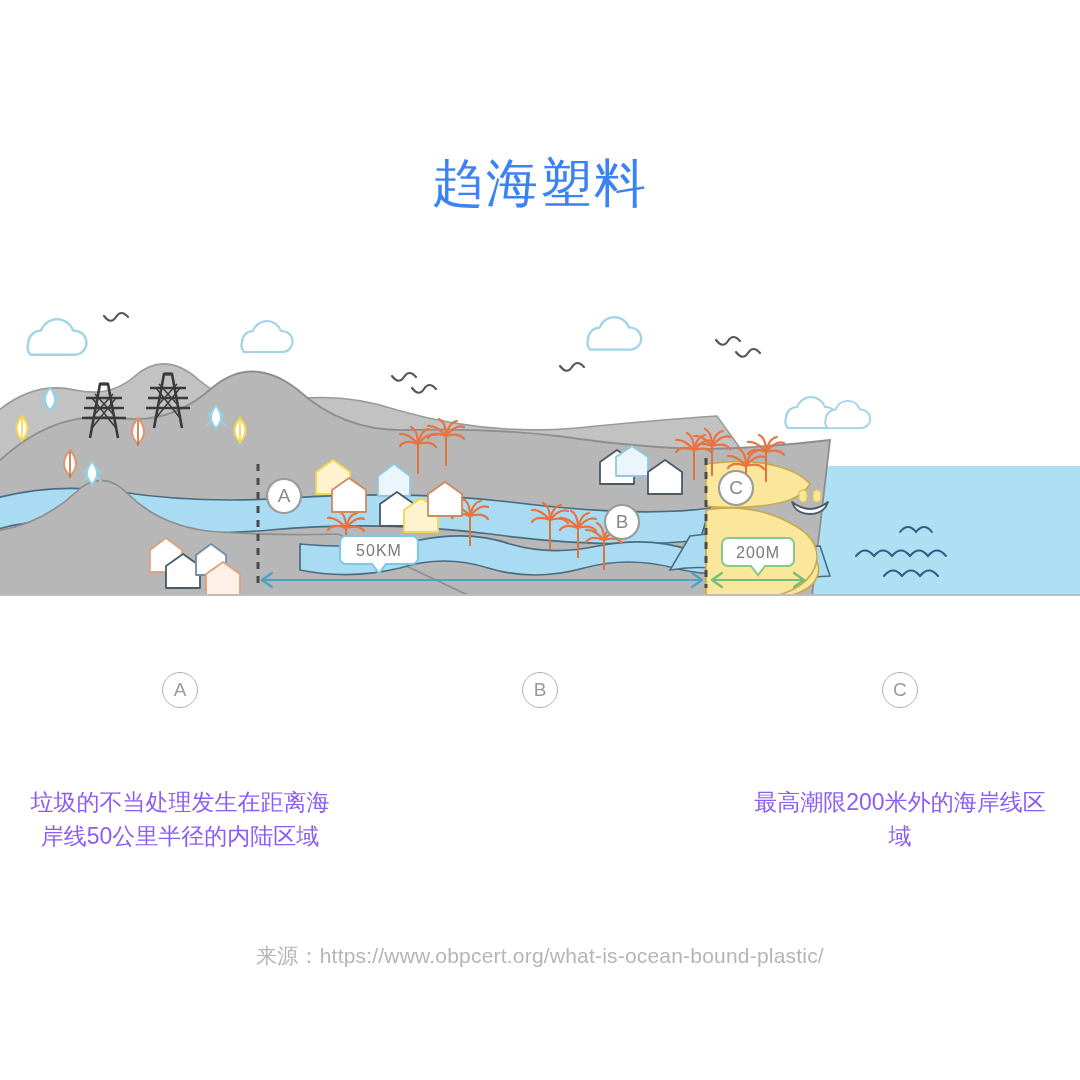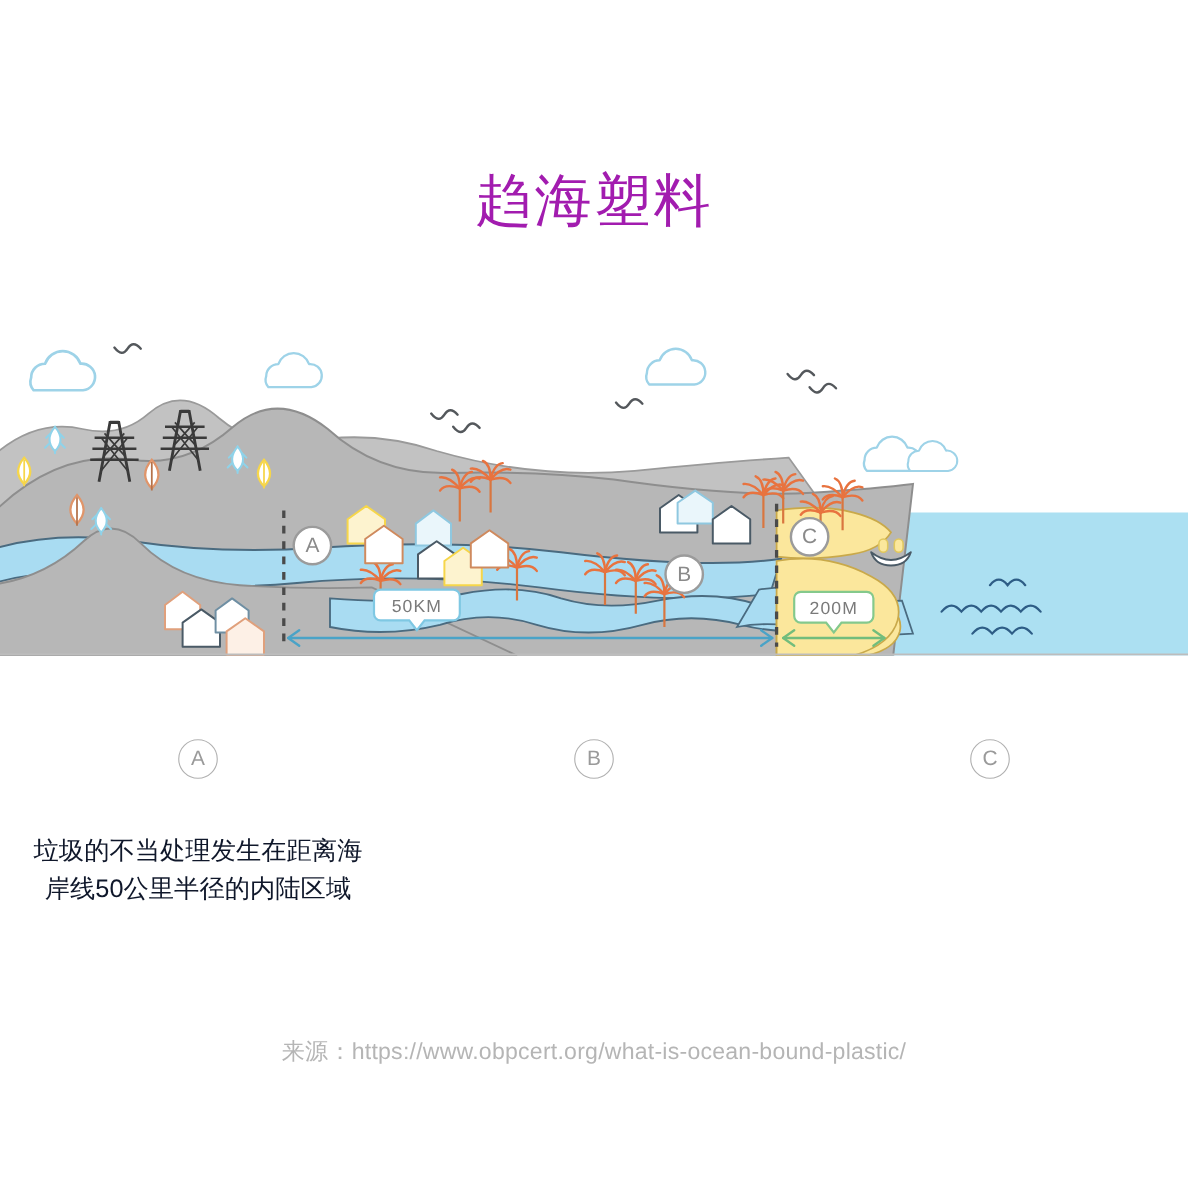--- a/index.html
+++ b/index.html
@@ -18,21 +18,21 @@
 
   #page-title {
     position: absolute;
     top: 152px;
     left: 0;
     width: 1080px;
     text-align: center;
     font-size: 52px;
     line-height: 62px;
     font-weight: 400;
-    color: #a21caf;
+    color: #3b82f6;
     letter-spacing: 2px;
   }
 
   #illustration {
     position: absolute;
     top: 300px;
     left: 0;
     width: 1080px;
     height: 300px;
   }
@@ -58,25 +58,25 @@
     border-radius: 50%;
     display: flex;
     align-items: center;
     justify-content: center;
     font-size: 19px;
     color: #9a9a9a;
     font-weight: 400;
     box-sizing: border-box;
   }
   .legend-text {
-    margin-top: 48px;
+    margin-top: 77px;
     text-align: center;
     font-size: 23px;
     line-height: 34px;
-    color: #0f172a;
+    color: #8b5cf6;
     max-width: 310px;
   }
 
   #source {
     position: absolute;
     top: 942px;
     left: 0;
     width: 1080px;
     text-align: center;
     font-size: 21px;
@@ -357,16 +357,17 @@
 <div id="legend">
   <div class="legend-col">
     <div class="legend-badge">A</div>
     <div class="legend-text">垃圾的不当处理发生在距离海岸线50公里半径的内陆区域</div>
   </div>
   <div class="legend-col">
     <div class="legend-badge">B</div>
   </div>
   <div class="legend-col">
     <div class="legend-badge">C</div>
+    <div class="legend-text">最高潮限200米外的海岸线区域</div>
   </div>
 </div>
 
 <div id="source">来源：https://www.obpcert.org/what-is-ocean-bound-plastic/</div>
 
 </body></html>

